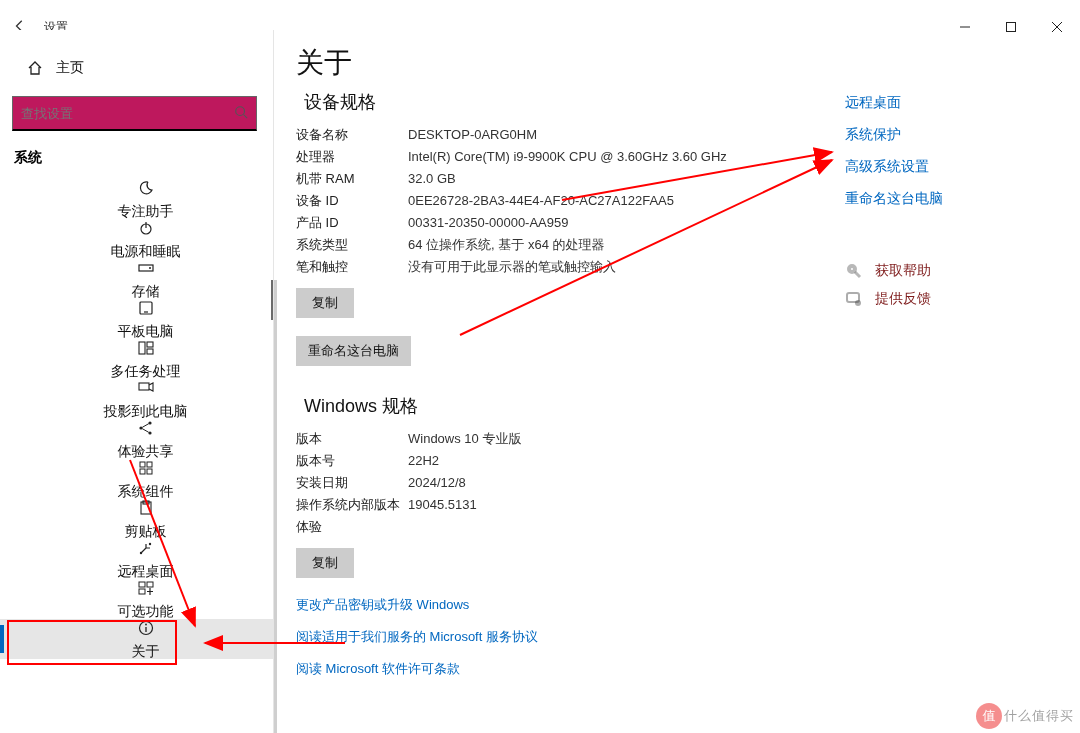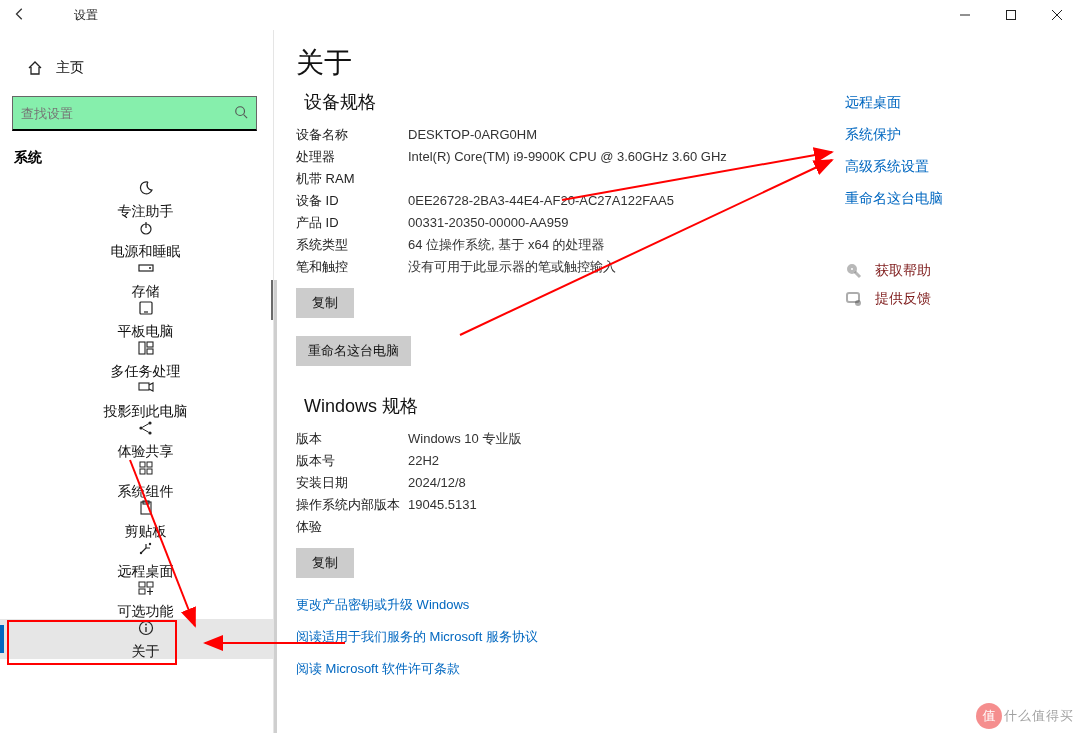--- a/index.html
+++ b/index.html
@@ -9,25 +9,24 @@
     height: 733px;
     font-family: "Microsoft YaHei", "Segoe UI", Arial, sans-serif;
     font-size: 14px;
     color: #000;
     background: #fff;
     overflow: hidden;
     position: relative;
   }
   .titlebar {
     position: absolute;
-    top: 0; left: 0; right: 0;
+    top: 12px; left: 0; right: 0;
     height: 30px;
     display: flex;
     align-items: center;
-    gap: 30px;
   }
   .titlebar .back {
     width: 40px;
     text-align: center;
     font-size: 14px;
     color: #333;
   }
   .titlebar .title {
     font-size: 12px;
     color: #222;
@@ -76,21 +75,21 @@
   .icon svg { display: block; }
   .search-box {
     margin: 10px 16px 14px 12px;
     height: 32px;
     border: 1px solid #666;
     border-bottom: 2px solid #000;
     display: flex;
     align-items: center;
     padding-left: 6px;
     justify-content: space-between;
-    background: #86efac;
+    background: #be185d;
   }
   .search-box input {
     border: none;
     outline: none;
     font-size: 13px;
     width: 200px;
     background: transparent;
   }
   .search-box .search-icon {
     padding-right: 8px;
@@ -422,20 +421,21 @@
     <div class="spec-row">
         <div class="spec-label">设备名称</div>
         <div class="spec-val">DESKTOP-0ARG0HM</div>
       </div>
     <div class="spec-row">
         <div class="spec-label">处理器</div>
         <div class="spec-val">Intel(R) Core(TM) i9-9900K CPU @ 3.60GHz   3.60 GHz</div>
       </div>
     <div class="spec-row">
         <div class="spec-label">机带 RAM</div>
+        <div class="spec-val">32.0 GB</div>
       </div>
     <div class="spec-row">
         <div class="spec-label">设备 ID</div>
         <div class="spec-val">0EE26728-2BA3-44E4-AF20-AC27A122FAA5</div>
       </div>
     <div class="spec-row">
         <div class="spec-label">产品 ID</div>
         <div class="spec-val">00331-20350-00000-AA959</div>
       </div>
     <div class="spec-row">

